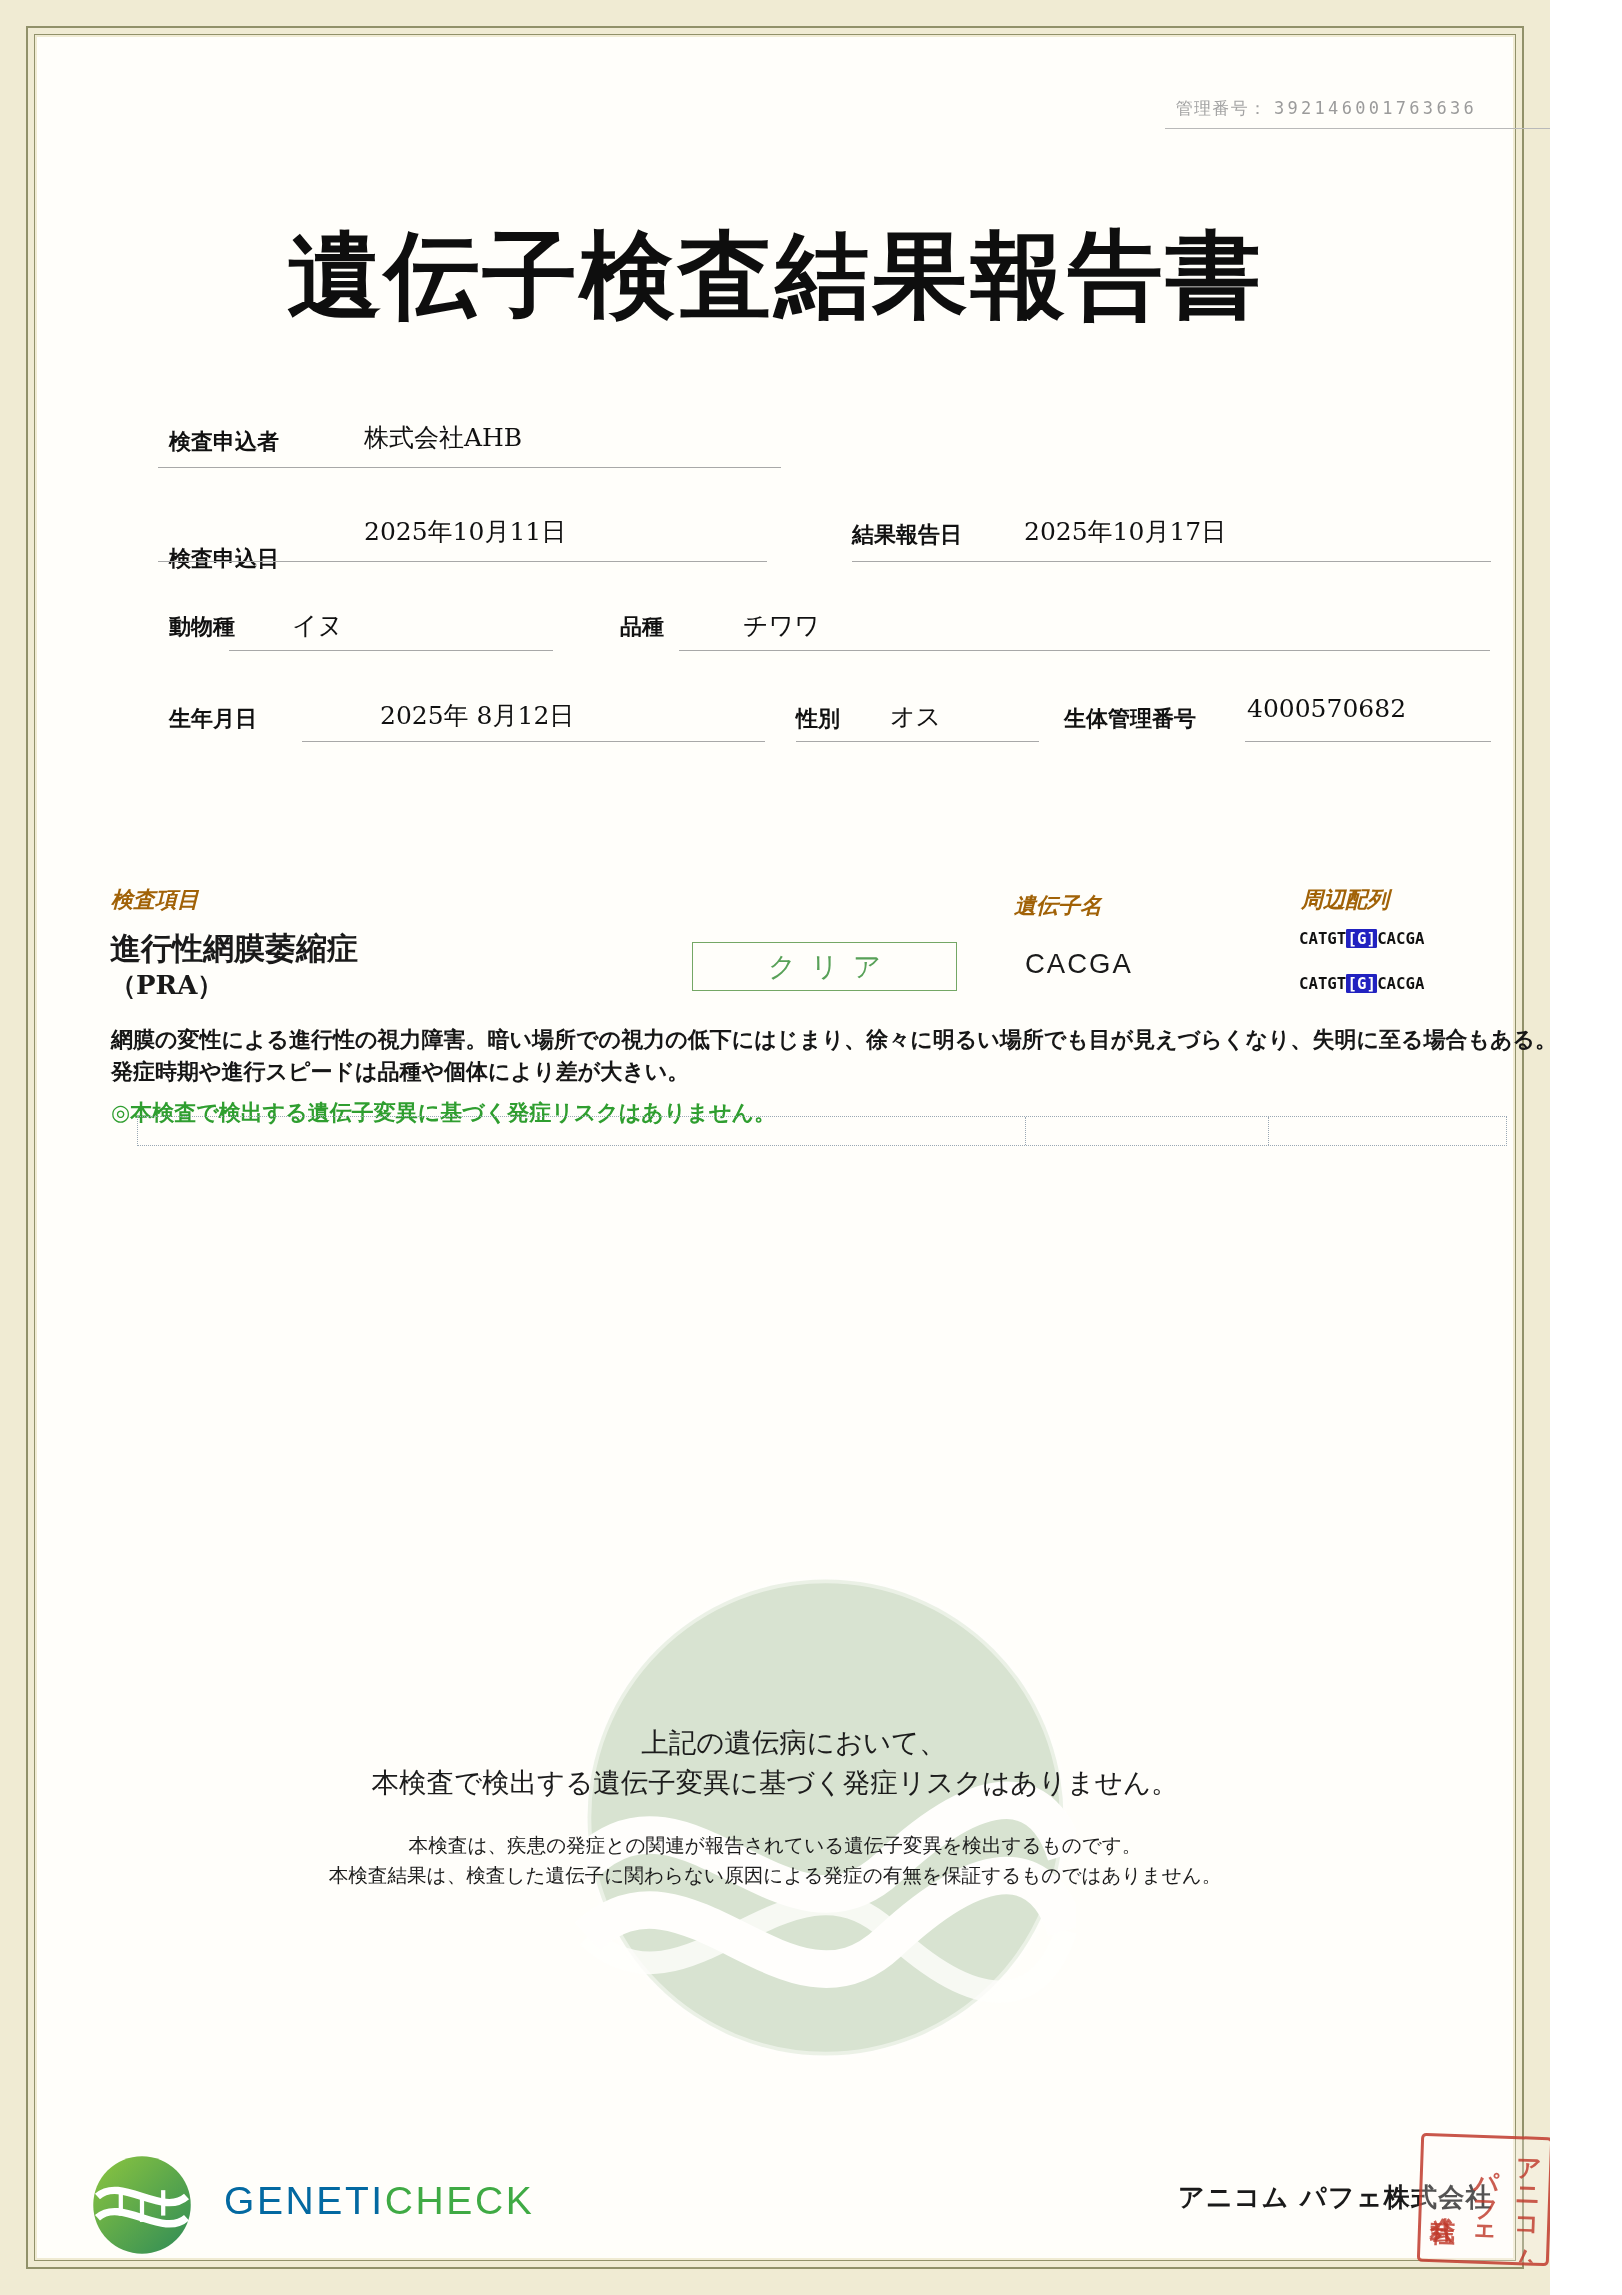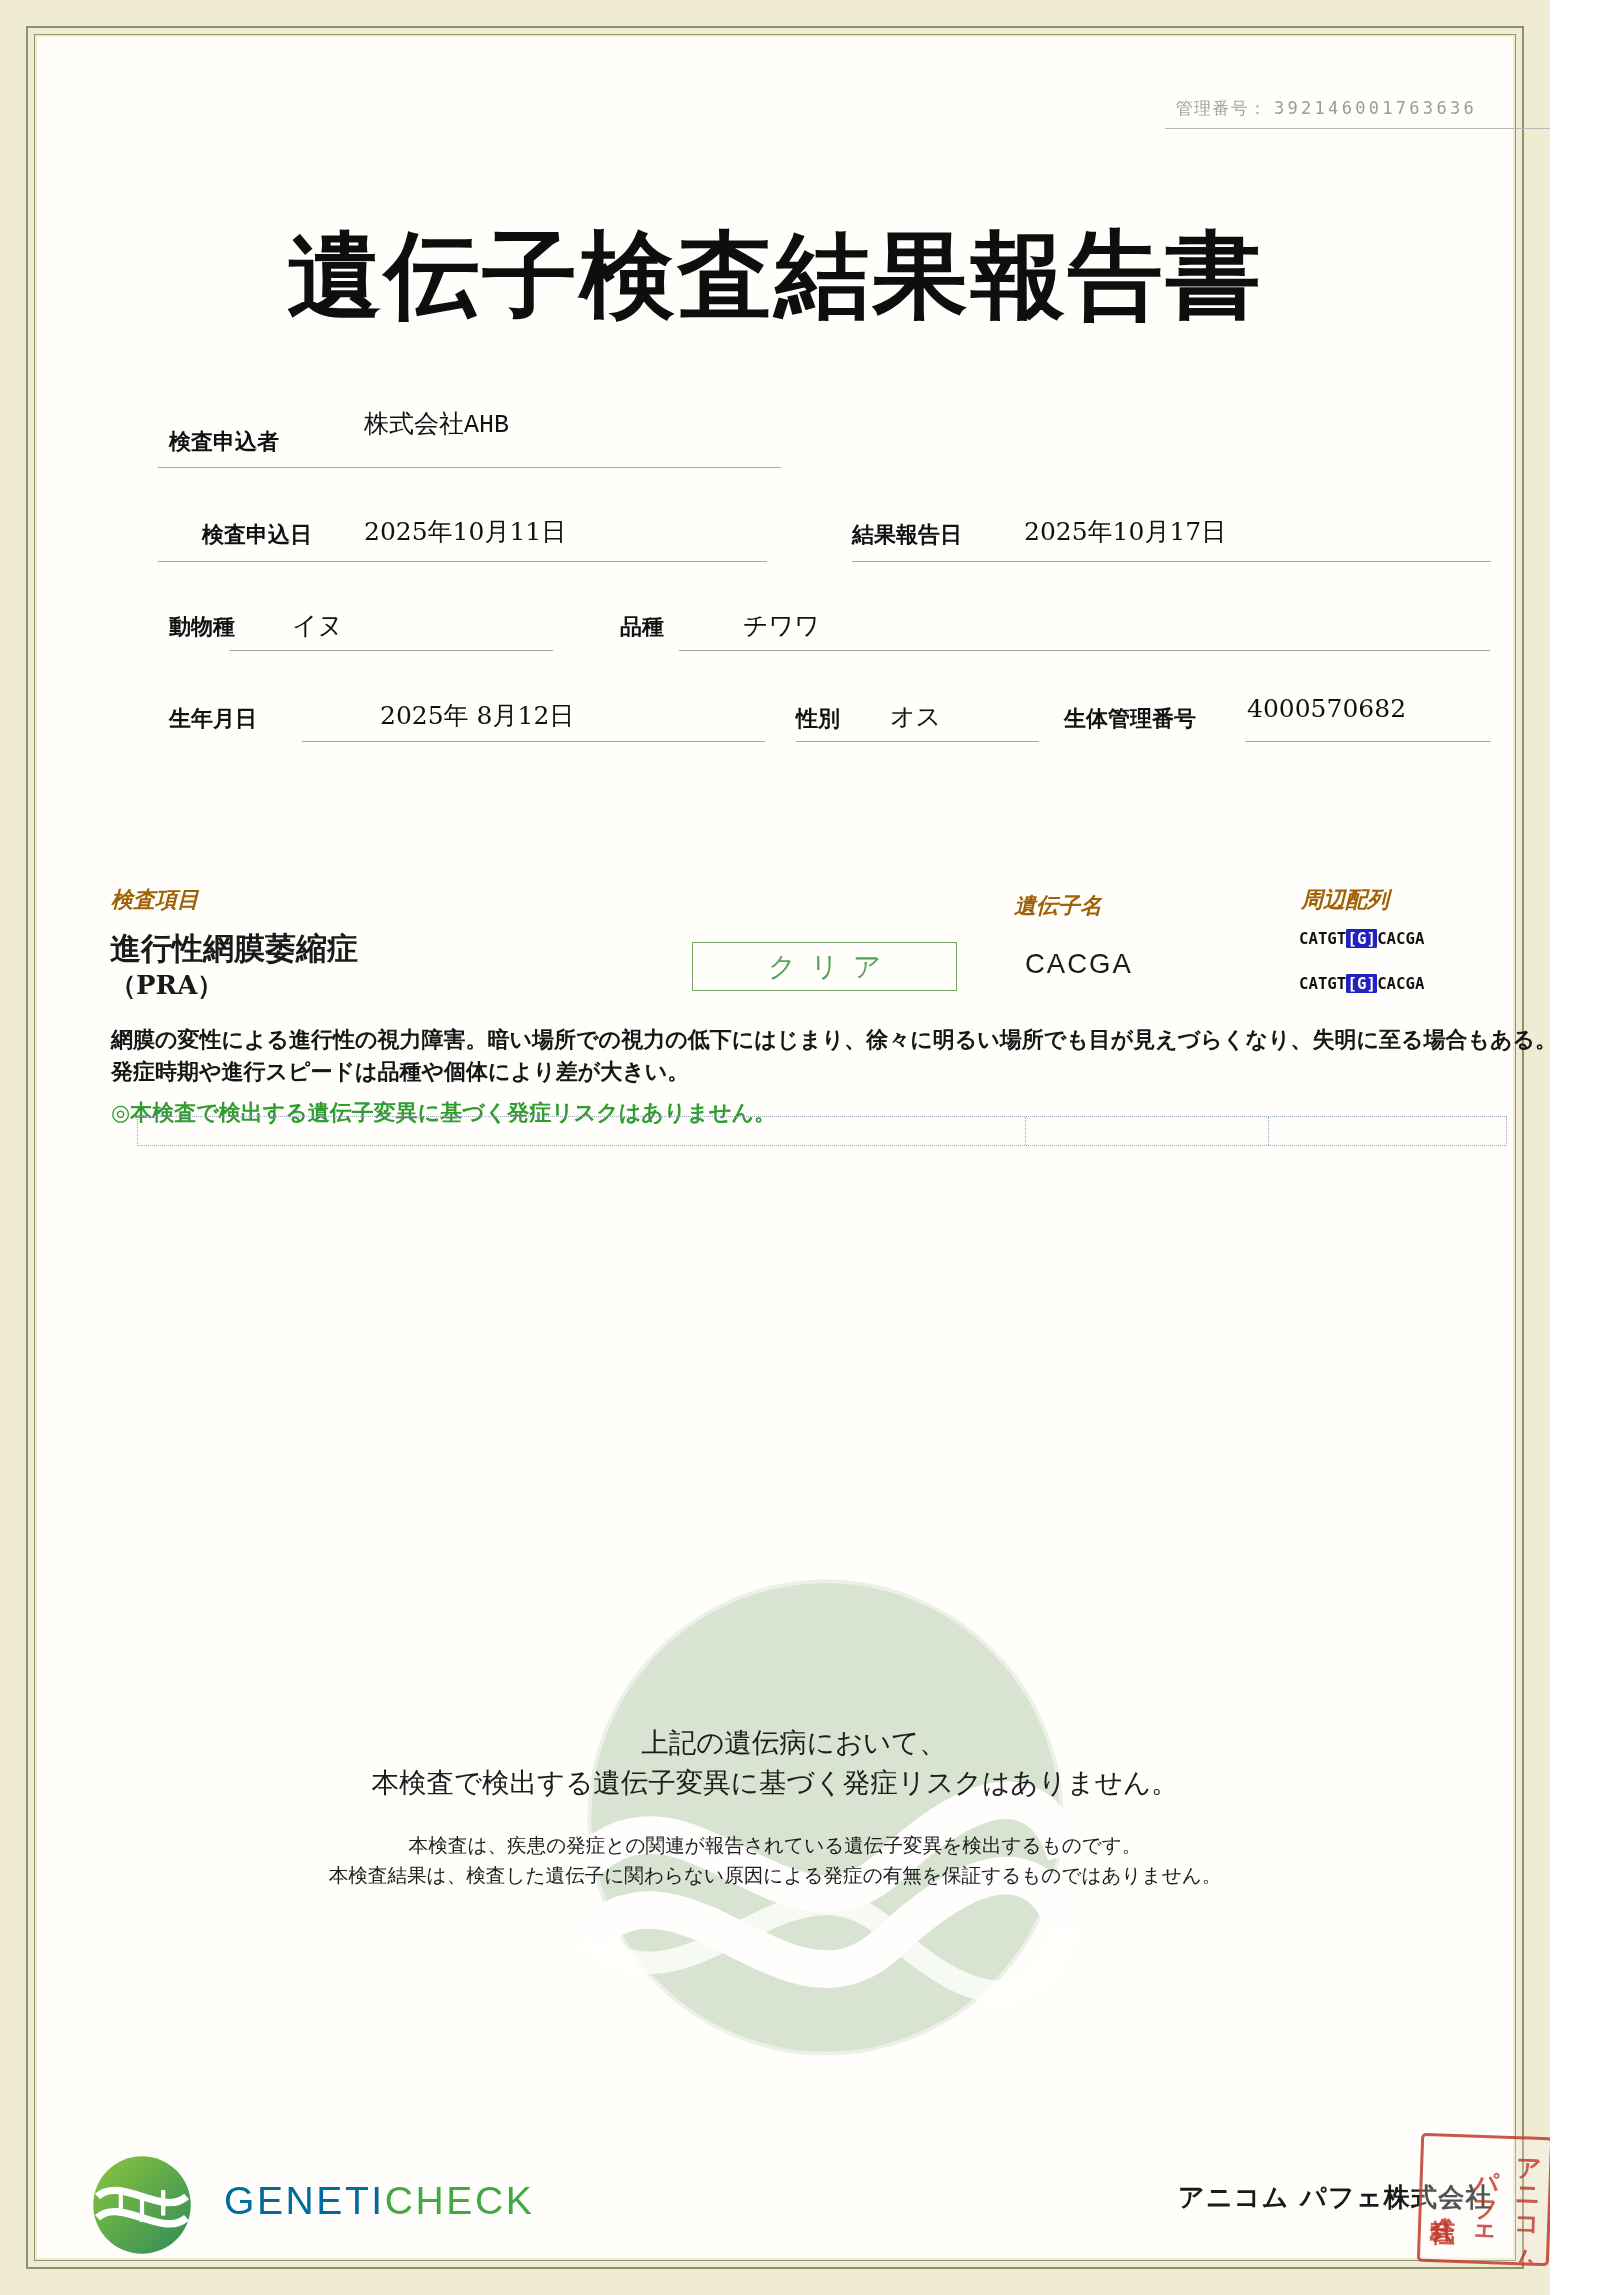--- a/index.html
+++ b/index.html
@@ -82,24 +82,24 @@
 
   <div class="abs mgmt">
     <span>管理番号：</span>
     <span class="num">392146001763636</span>
   </div>
   <div class="u mgmt-u"></div>
 
   <div class="abs title">遺伝子検査結果報告書</div>
 
   <div class="abs lbl" style="left:169px; top:427px;">検査申込者</div>
-  <div class="abs val" style="left:364px; top:407px;font-family:Liberation Mono, monospace;">株式会社AHB</div>
+  <div class="abs val" style="left:364px; top:421px;">株式会社AHB</div>
   <div class="u" style="left:158px; top:467px; width:623px;"></div>
 
-  <div class="abs lbl" style="left:169px; top:520px;margin-left:33px;">検査申込日</div>
+  <div class="abs lbl" style="left:169px; top:544px;">検査申込日</div>
   <div class="abs val" style="left:364px; top:515px;">2025年10月11日</div>
   <div class="u" style="left:158px; top:561px; width:609px;"></div>
 
   <div class="abs lbl" style="left:852px; top:520px;">結果報告日</div>
   <div class="abs val" style="left:1024px; top:515px;">2025年10月17日</div>
   <div class="u" style="left:852px; top:561px; width:639px;"></div>
 
   <div class="abs lbl" style="left:169px; top:612px;">動物種</div>
   <div class="abs val" style="left:292px; top:609px;">イヌ</div>
   <div class="u" style="left:229px; top:650px; width:324px;"></div>

